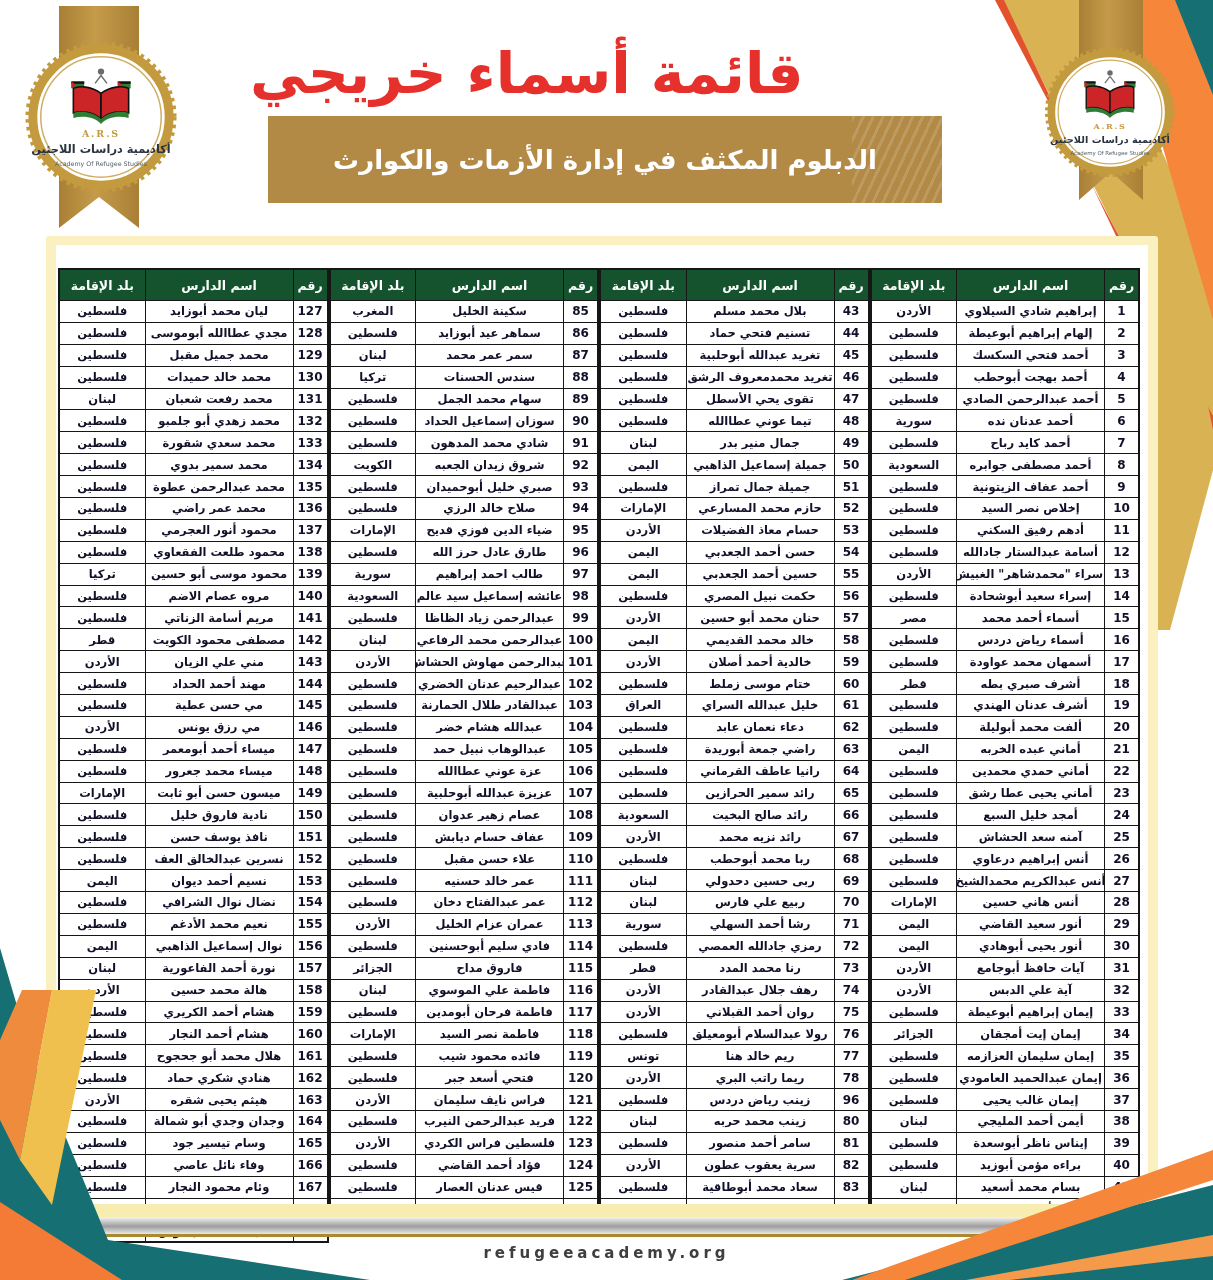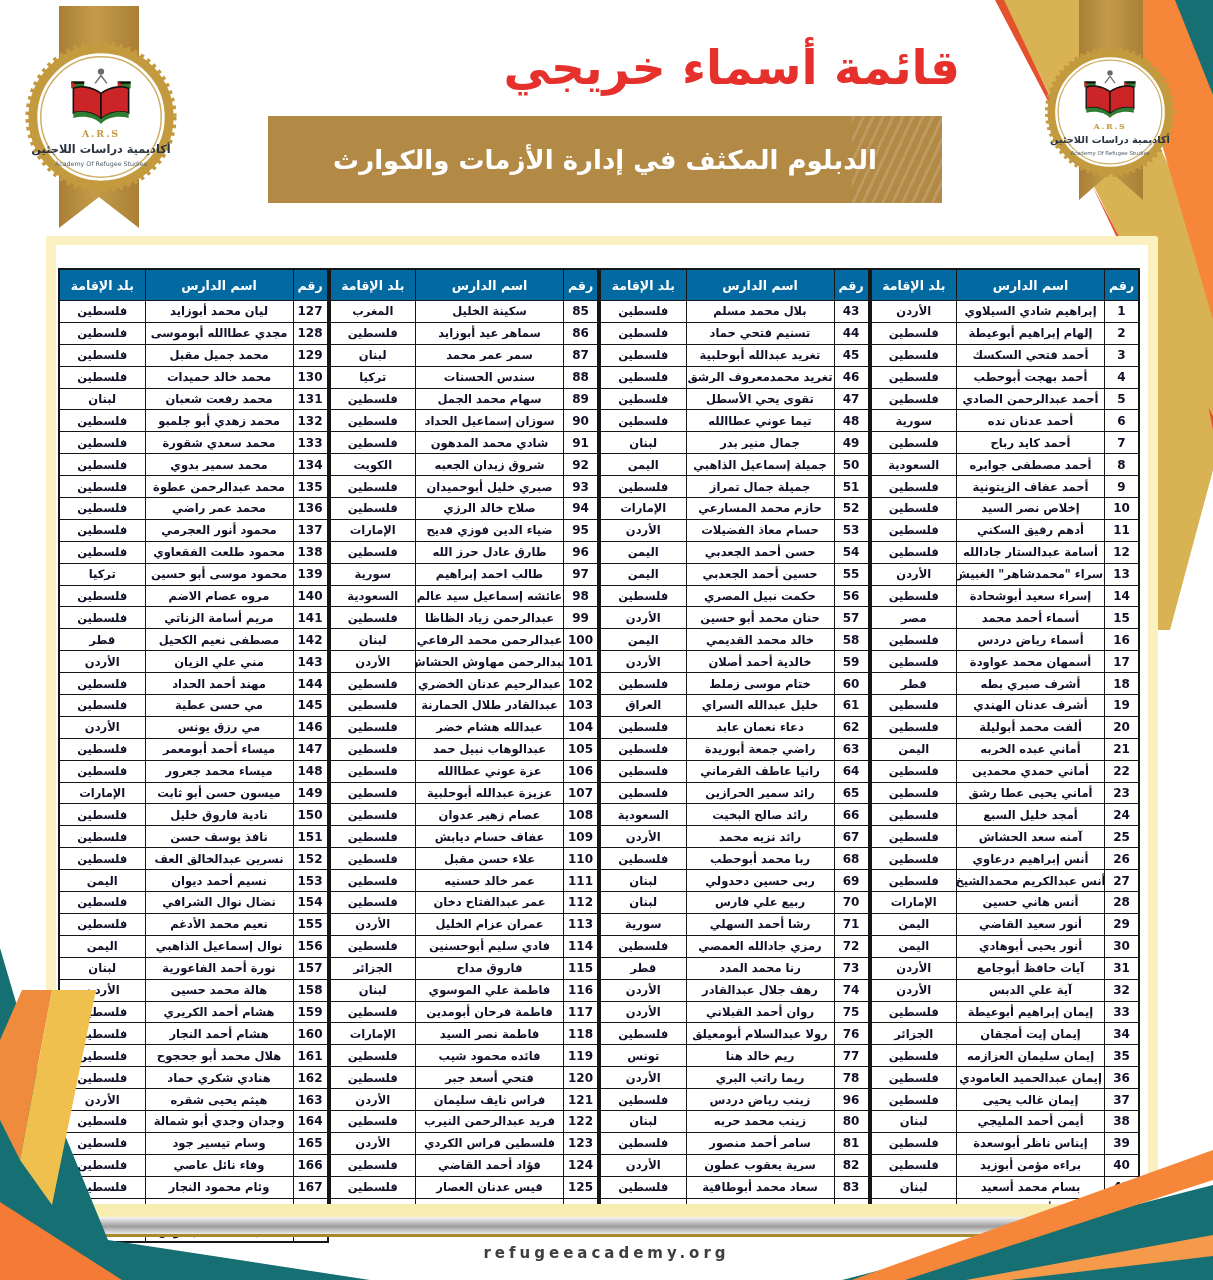--- a/index.html
+++ b/index.html
@@ -23,22 +23,22 @@
   .band-gold  {left:0;top:1234px;width:1213px;height:3px;background:#a98a2e;}
   .bl-teal   {background:#156f73;clip-path:polygon(0 948px,30px 1050px,108px 1240px,370px 1280px,0 1280px);}
   .bl-orange2{background:#ef8b3d;clip-path:polygon(22px 990px,52px 990px,20px 1160px,0 1120px,0 1040px);}
   .bl-yellow {background:#f0c04f;clip-path:polygon(52px 990px,96px 990px,52px 1205px,20px 1160px);}
   .bl-tri    {background:#f47b35;clip-path:polygon(0 1202px,122px 1280px,0 1280px);}
   .br-teal   {background:#156f73;clip-path:polygon(1213px 1185px,1213px 1280px,842px 1280px);}
   .br-strA   {background:#f6873a;clip-path:polygon(1213px 1150px,1213px 1180px,905px 1280px,852px 1280px);}
   .br-strB   {background:#f49a4a;clip-path:polygon(1213px 1235px,1213px 1256px,1010px 1280px,966px 1280px);}
 
   
-  .title{left:250px;top:40px;width:710px;text-align:right;
-         font-size:47px;font-weight:bold;color:#e6302c;letter-spacing:-1px;}
+  .title{left:250px;top:40px;width:710px;text-align:left;
+         font-size:57px;font-weight:bold;color:#e6302c;letter-spacing:-1px;}
   .subband{left:268px;top:116px;width:674px;height:87px;background:#b28a45;
            display:flex;flex-direction:column;justify-content:center;align-items:center;}
   .subband .ln{color:#ffffff;font-weight:bold;font-size:26px;line-height:38px;white-space:nowrap;}
   .subband .hatch{position:absolute;right:0;top:0;width:90px;height:100%;
            background:repeating-linear-gradient(115deg,rgba(255,255,255,.14) 0 3px,transparent 3px 9px);}
 
   
   .ribbon{background:linear-gradient(90deg,#a87f35,#c59b4a 45%,#a87f35);
           clip-path:polygon(0 0,100% 0,100% 100%,50% 86%,0 100%);}
   .ribbon.l{left:59px;top:6px;width:80px;height:222px;}
@@ -50,21 +50,21 @@
   
   .frame{left:46px;top:236px;width:1112px;height:969px;background:#faf0c0;border-radius:3px;}
   .panel{left:56px;top:245px;width:1092px;height:951px;background:#ffffff;}
 
   
   #table-groups{position:absolute;left:78px;top:268px;width:1062px;display:flex;direction:rtl;}
   .group{display:grid;grid-template-columns:33px 147px 84.5px;background:#161616;
          border:2px solid #161616;grid-gap:1px;height:max-content;}
   .c{background:#ffffff;display:flex;align-items:center;justify-content:center;
      overflow:hidden;white-space:nowrap;color:#101028;font-weight:bold;}
-  .hd{background:#0369a1;color:#ffffff;font-size:12.5px;}
+  .hd{background:#14532d;color:#ffffff;font-size:12.5px;}
   .num{font-size:12px;}
   .nm,.co{font-size:11.5px;}
 
   
   .wm-ring{border-radius:50%;border:44px solid rgba(166,152,124,.10);}
   .wm-text{font-size:46px;font-weight:bold;color:rgba(150,140,120,.12);letter-spacing:6px;}
 
   
   .footer-url{left:0;top:1244px;width:1213px;text-align:center;
               font-size:15px;font-weight:bold;color:#3f3f3f;letter-spacing:4px;}
@@ -531,21 +531,21 @@
         <div class="c num">139</div>
         <div class="c nm">محمود موسى أبو حسين</div>
         <div class="c co">تركيا</div>
         <div class="c num">140</div>
         <div class="c nm">مروه عصام الاضم</div>
         <div class="c co">فلسطين</div>
         <div class="c num">141</div>
         <div class="c nm">مريم أسامة الزناتي</div>
         <div class="c co">فلسطين</div>
         <div class="c num">142</div>
-        <div class="c nm">مصطفى نعيم الكحيل</div>
+        <div class="c nm">مصطفى محمود الكويت</div>
         <div class="c co">قطر</div>
         <div class="c num">143</div>
         <div class="c nm">مني علي الزيان</div>
         <div class="c co">الأردن</div>
         <div class="c num">144</div>
         <div class="c nm">مهند أحمد الحداد</div>
         <div class="c co">فلسطين</div>
         <div class="c num">145</div>
         <div class="c nm">مي حسن عطية</div>
         <div class="c co">فلسطين</div>

